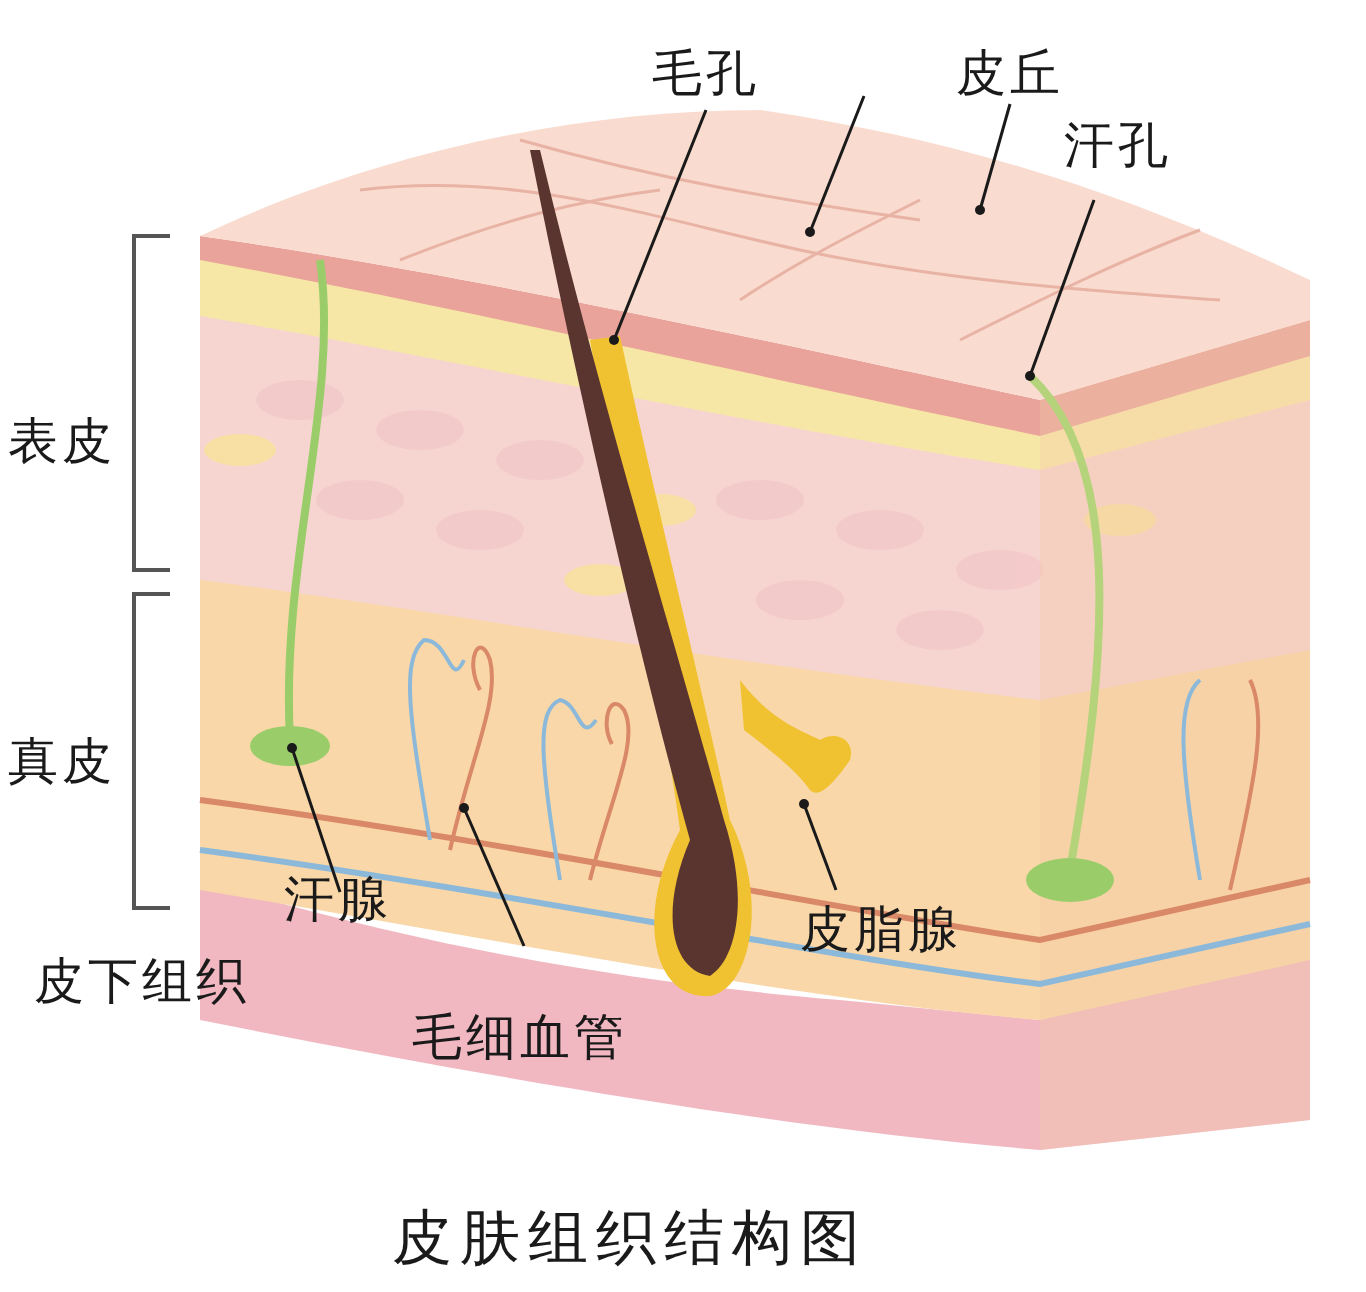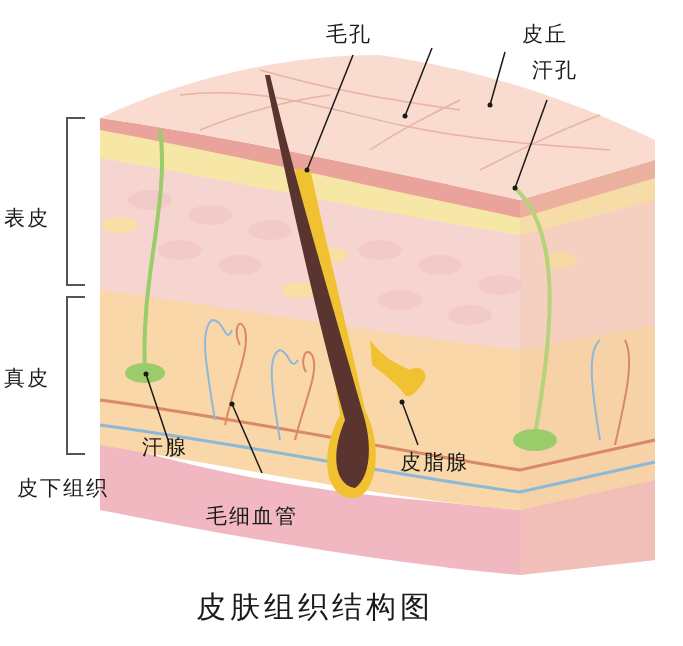--- a/index.html
+++ b/index.html
@@ -1,22 +1,22 @@
 <!DOCTYPE html>
 <html><head>
 <meta charset="utf-8">
 <style>
   html, body { margin:0; padding:0; background:#ffffff; }
   body { width:683px; height:646px; position:relative; overflow:hidden;
          font-family:"DejaVu Sans","Liberation Sans",sans-serif; }
   svg.diagram { position:absolute; left:0; top:0; }
-  .label { position:absolute; font-size:21px; color:#1a1a1a; white-space:nowrap;
+  .label { position:absolute; font-size:25px; color:#1a1a1a; white-space:nowrap;
            letter-spacing:2px; line-height:1; }
   .title { position:absolute; font-size:30px; color:#1a1a1a; letter-spacing:4px;
-           white-space:nowrap; line-height:1; }
+           white-space:nowrap; line-height:1;margin-top:13px; }
 </style>
 </head>
 <body>
 
 <svg class="diagram" width="683" height="646" viewBox="0 0 683 646">
 
   <path d="M100 440 C200 470 300 490 420 500 L520 510 L655 475 L655 560 L520 575 C400 565 250 540 100 510 Z" fill="#f1b8c2"></path>
 
   <path d="M100 285 C220 300 350 325 520 345 L655 320 L655 480 L520 510 C400 500 250 470 100 445 Z" fill="#f9d7a8"></path>
 
@@ -104,19 +104,19 @@
     <path d="M85 118 L67 118 L67 285 L85 285"></path>
     <path d="M85 297 L67 297 L67 454 L85 454"></path>
   </g>
 </svg>
 
 <div class="label" style="left:4px;top:208px;">表皮</div>
 <div class="label" style="left:4px;top:368px;">真皮</div>
 <div class="label" style="left:2px;top:478px;margin-left:15px;">皮下组织</div>
 
 <div class="label" style="left:326px;top:24px;">毛孔</div>
-<div class="label" style="left:522px;top:24px;">皮丘</div>
+<div class="label" style="left:478px;top:24px;">皮丘</div>
 <div class="label" style="left:532px;top:60px;">汗孔</div>
 <div class="label" style="left:142px;top:437px;">汗腺</div>
 <div class="label" style="left:206px;top:486px;margin-top:20px;">毛细血管</div>
 <div class="label" style="left:400px;top:452px;">皮脂腺</div>
 
 <div class="title" style="left:196px;top:592px;">皮肤组织结构图</div>
 
 </body></html>

